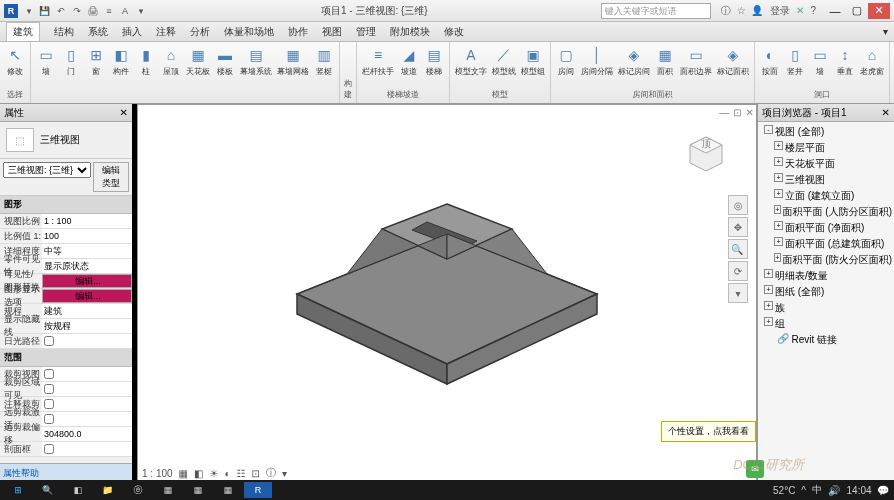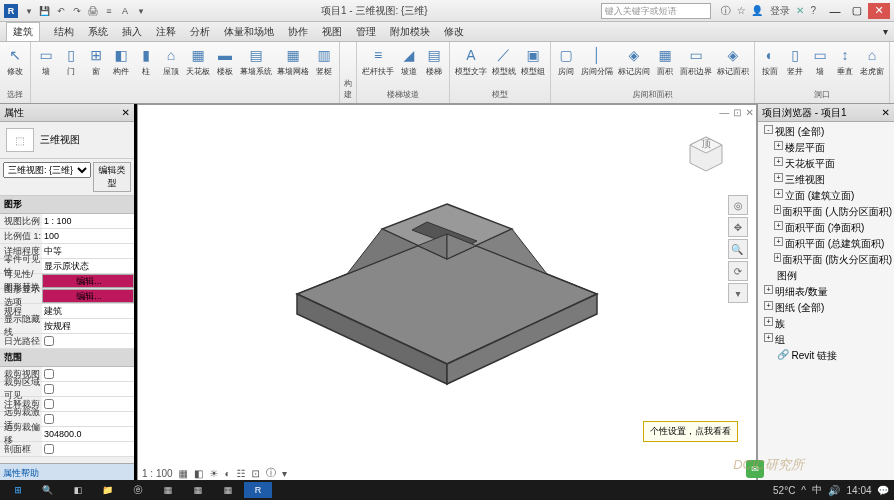--- a/index.html
+++ b/index.html
@@ -18,21 +18,21 @@
 .menubar span{color:#333;font-size:10px;cursor:pointer}
 .menubar .active{background:#fff;padding:2px 6px;border:1px solid #bbb;border-bottom:none}
 .ribbon{height:62px;background:linear-gradient(#fafafa,#e8e8e8);display:flex;border-bottom:1px solid #999}
 .rgroup{display:flex;flex-direction:column;align-items:center;padding:2px 4px;border-right:1px solid #ccc;justify-content:space-between}
 .rgroup-items{display:flex;gap:3px;align-items:flex-start}
 .ritem{display:flex;flex-direction:column;align-items:center;gap:1px;padding:1px;cursor:pointer;min-width:22px}
 .ritem-icon{width:20px;height:20px;display:flex;align-items:center;justify-content:center;color:#4a7fb5;font-size:14px}
 .ritem-label{font-size:8px;color:#333;white-space:nowrap}
 .rgroup-label{font-size:8px;color:#555;padding:1px 0}
 .main{display:flex;height:379px}
-.prop-panel{width:137px;background:#f0f0f0;border-right:3px solid #000000;display:flex;flex-direction:column}
+.prop-panel{width:137px;background:#f0f0f0;border-right:5px solid #000000;display:flex;flex-direction:column}
 .panel-title{height:18px;background:linear-gradient(#e5e5e5,#d5d5d5);display:flex;align-items:center;justify-content:space-between;padding:0 4px;border-bottom:1px solid #aaa;font-size:10px}
 .panel-close{cursor:pointer;font-size:10px}
 .prop-head{display:flex;align-items:center;gap:6px;padding:6px;border-bottom:1px solid #ccc}
 .prop-head-icon{width:28px;height:24px;background:#fff;border:1px solid #bbb;display:flex;align-items:center;justify-content:center;color:#888}
 .prop-selector{display:flex;padding:3px;gap:2px;border-bottom:1px solid #ccc}
 .prop-selector select{flex:1;font-size:9px;height:16px}
 .prop-edit-btn{padding:1px 4px;font-size:9px;background:#eee;border:1px solid #aaa}
 .prop-table{flex:1;overflow:auto}
 .prop-section{background:#d8d8d8;padding:2px 4px;font-size:9px;font-weight:bold;border-bottom:1px solid #bbb}
 .prop-row{display:flex;border-bottom:1px solid #ddd;height:15px;align-items:center}
@@ -52,21 +52,21 @@
 .tree{flex:1;overflow:auto;padding:2px;font-size:9px}
 .tree-item{padding:1px 0 1px 4px;display:flex;align-items:flex-start;gap:2px;cursor:pointer;white-space:nowrap}
 .tree-exp{width:9px;height:9px;border:1px solid #888;display:flex;align-items:center;justify-content:center;font-size:7px;line-height:7px}
 .tree-item.l1{padding-left:14px}
 .statusbar{height:17px;background:linear-gradient(#e5e5e5,#d0d0d0);display:flex;align-items:center;padding:0 6px;font-size:9px;color:#444;border-top:1px solid #999;justify-content:space-between}
 .taskbar{height:20px;background:#1a1a1a;display:flex;align-items:center;padding:0 4px;gap:2px;position:absolute;bottom:0;width:100%}
 .taskbar-item{width:28px;height:16px;display:flex;align-items:center;justify-content:center;color:#ccc;font-size:9px}
 .taskbar-right{margin-left:auto;display:flex;align-items:center;gap:6px;color:#ccc;font-size:9px}
 .watermark{position:absolute;right:90px;bottom:26px;font-size:13px;color:rgba(180,150,100,0.6);font-style:italic}
 .wechat{position:absolute;right:130px;bottom:22px;width:18px;height:18px;border-radius:3px;background:#4caf50;display:flex;align-items:center;justify-content:center;color:#fff;font-size:9px}
-.popup{position:absolute;right:18px;bottom:40px;background:#fffff0;border:1px solid #ccaa00;padding:3px 6px;font-size:9px}
+.popup{position:absolute;right:0;bottom:40px;background:#fffff0;border:1px solid #ccaa00;padding:3px 6px;font-size:9px}
 </style>
 </head>
 <body>
 
 <div class="titlebar">
   <div class="r-logo">R</div>
   <div class="qat">
     <span>▾</span>
     <span>💾</span>
     <span>↶</span>
@@ -436,24 +436,20 @@
         </div>
         <div class="tree-item l1">
           <span class="tree-exp">+</span>
           <span>面积平面 (总建筑面积)</span>
         </div>
         <div class="tree-item l1">
           <span class="tree-exp">+</span>
           <span>面积平面 (防火分区面积)</span>
         </div>
         <div class="tree-item l0">
-          <span style="width: 11px;"></span>
-          <span>图例</span>
-        </div>
-        <div class="tree-item l0">
           <span class="tree-exp">+</span>
           <span>明细表/数量</span>
         </div>
         <div class="tree-item l0">
           <span class="tree-exp">+</span>
           <span>图纸 (全部)</span>
         </div>
         <div class="tree-item l0">
           <span class="tree-exp">+</span>
           <span>族</span>

